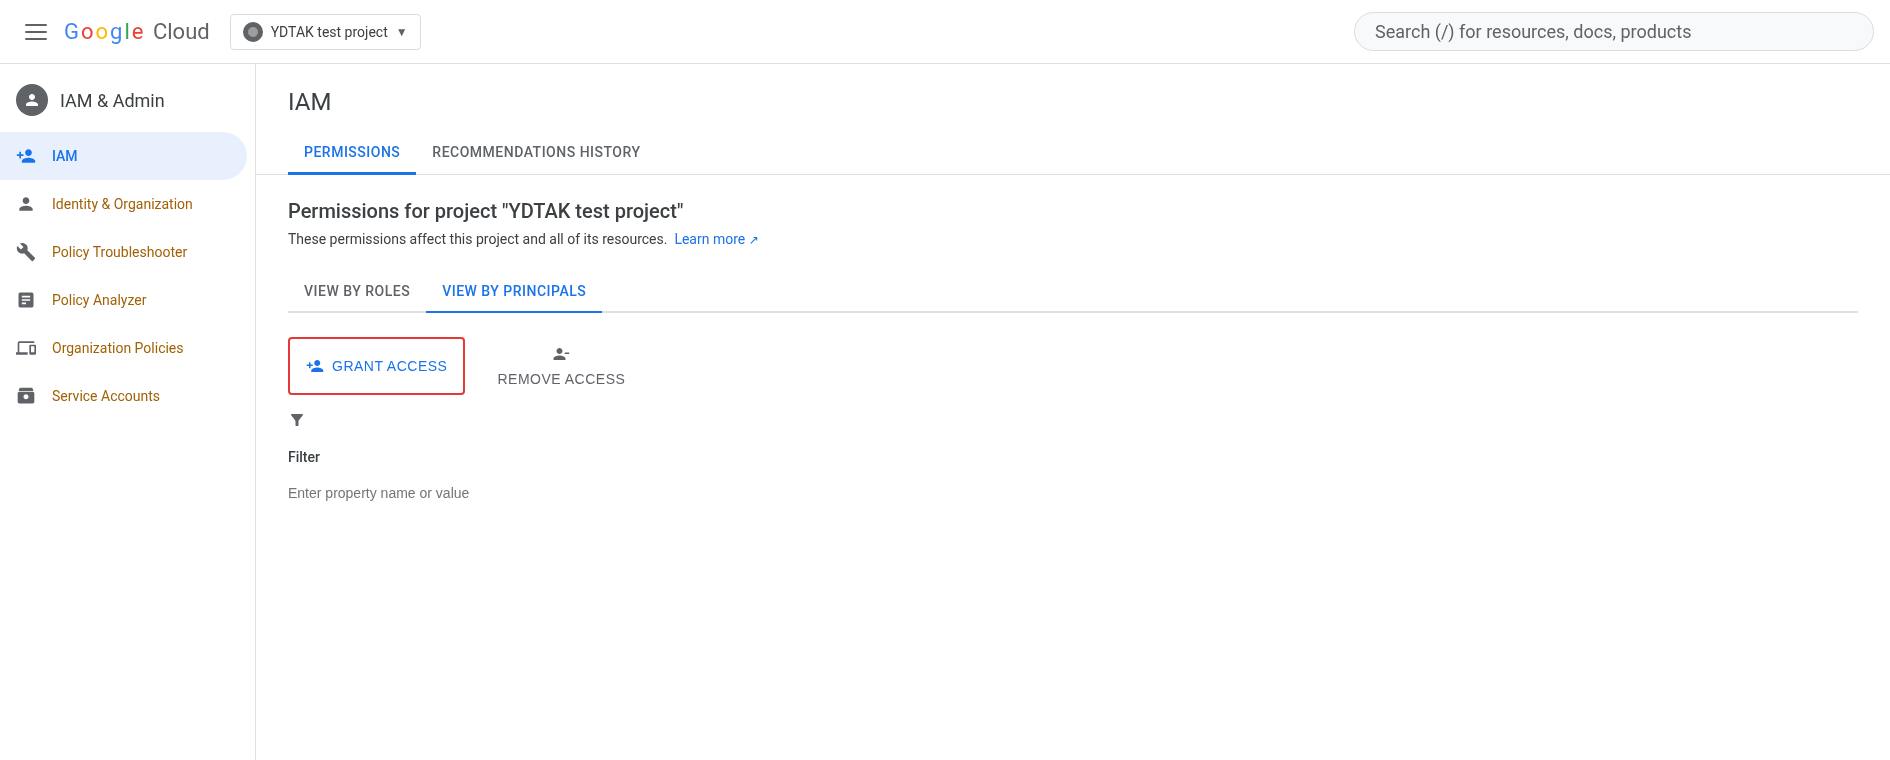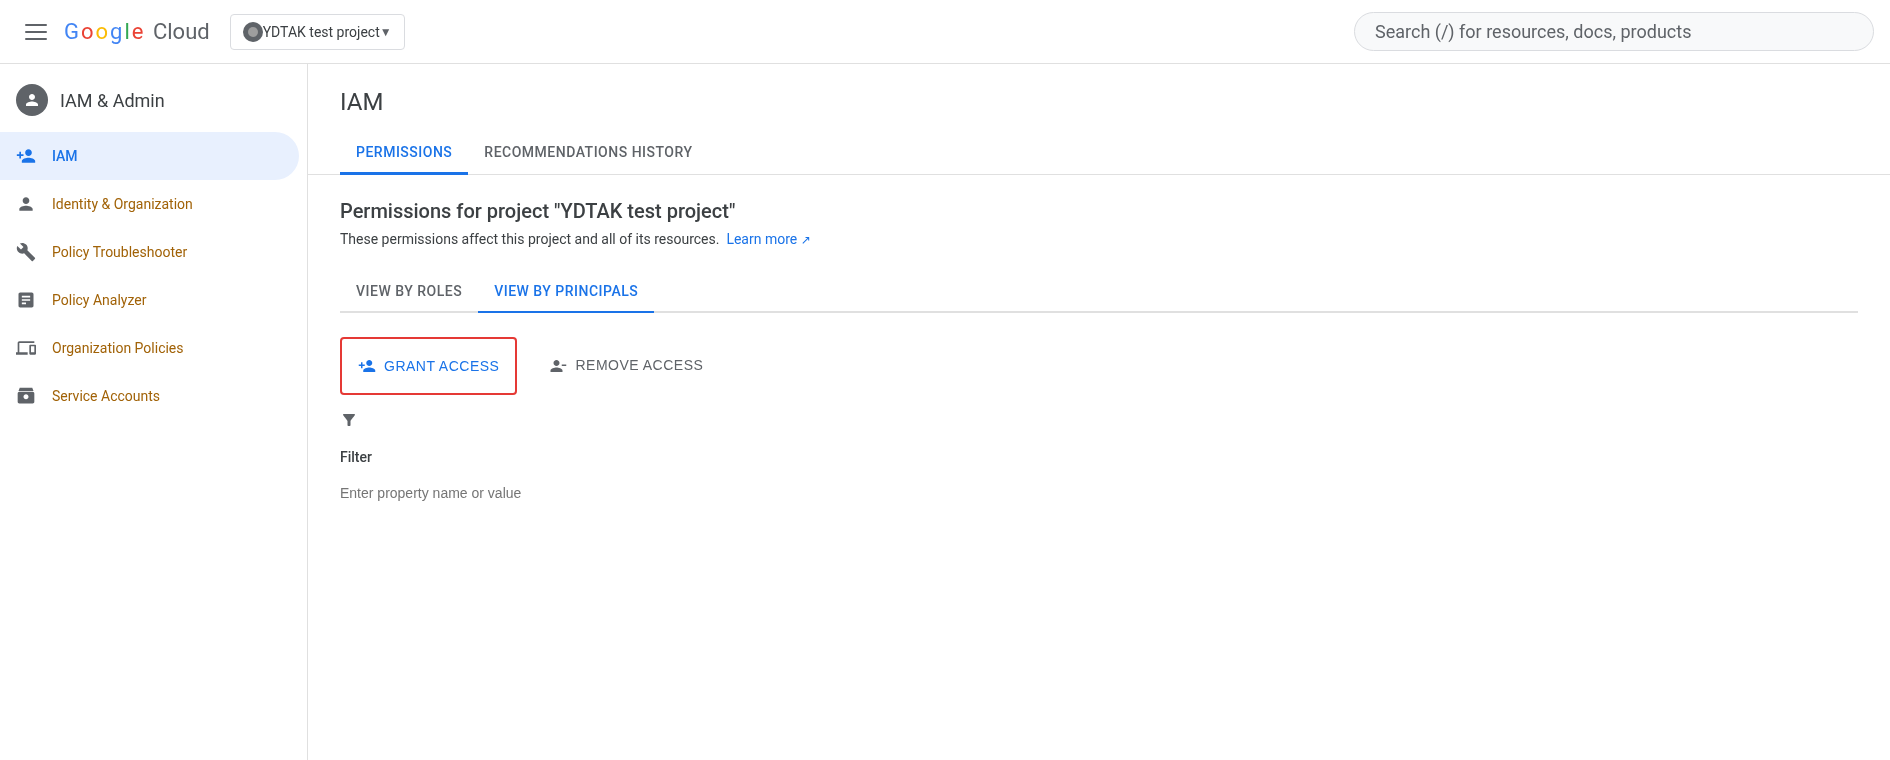--- a/index.html
+++ b/index.html
@@ -10,37 +10,37 @@
       display: flex; align-items: center; height: 64px; padding: 0 16px;
       border-bottom: 1px solid #e0e0e0; background: #fff; flex-shrink: 0;
     }
     .hamburger { width: 40px; height: 40px; display: flex; flex-direction: column; justify-content: center; align-items: center; gap: 5px; cursor: pointer; margin-right: 8px; }
     .hamburger span { display: block; width: 22px; height: 2px; background: #5f6368; border-radius: 1px; }
     .google-logo { display: flex; align-items: center; gap: 2px; font-size: 22px; font-weight: 400; margin-right: 4px; }
     .logo-g { color: #4285f4; } .logo-o1 { color: #ea4335; } .logo-o2 { color: #fbbc05; } .logo-g2 { color: #4285f4; } .logo-l { color: #34a853; } .logo-e { color: #ea4335; }
     .logo-cloud { color: #5f6368; font-size: 22px; margin-left: 2px; }
     .project-selector {
       display: flex; align-items: center; border: 1px solid #dadce0; border-radius: 4px;
-      padding: 6px 12px; margin-left: 16px; cursor: pointer; height: 36px;
+      padding: 6px 12px; margin-left: 16px; cursor: pointer; gap: 8px; height: 36px;
     }
     .project-dot { width: 20px; height: 20px; border-radius: 50%; background: #5f6368; display: flex; align-items: center; justify-content: center; }
     .project-dot::after { content: ''; width: 10px; height: 10px; border-radius: 50%; background: #9e9e9e; }
     .project-name { font-size: 14px; color: #3c4043; }
     .dropdown-arrow { font-size: 12px; color: #5f6368; }
     .search-bar {
       margin-left: auto; border: 1px solid #dadce0; border-radius: 24px;
       padding: 8px 20px; width: 520px; font-size: 14px; color: #5f6368;
       background: #f8f9fa; display: flex; align-items: center;
     }
 
     
     .main-layout { display: flex; flex: 1; overflow: hidden; }
 
     
-    .sidebar { width: 308px; background: #fff; border-right: 1px solid #e0e0e0; flex-shrink: 0; overflow-y: auto; padding-top: 8px; }
+    .sidebar { width: 256px; background: #fff; border-right: 1px solid #e0e0e0; flex-shrink: 0; overflow-y: auto; padding-top: 8px; }
     .sidebar-header { display: flex; align-items: center; padding: 12px 16px 16px; gap: 12px; }
     .sidebar-header-icon { width: 32px; height: 32px; background: #5f6368; border-radius: 50%; display: flex; align-items: center; justify-content: center; }
     .sidebar-header-icon svg { fill: #fff; width: 18px; height: 18px; }
     .sidebar-header-title { font-size: 18px; color: #3c4043; font-weight: 400; }
     .sidebar-item {
       display: flex; align-items: center; padding: 0 16px; height: 48px; gap: 16px;
       cursor: pointer; border-radius: 0 24px 24px 0; margin-right: 8px;
     }
     .sidebar-item.active { background: #e8f0fe; }
     .sidebar-item-icon { width: 20px; height: 20px; display: flex; align-items: center; justify-content: center; color: #5f6368; flex-shrink: 0; }
@@ -75,23 +75,23 @@
 
     
     .action-bar { display: flex; align-items: center; gap: 16px; margin-bottom: 16px; }
     .grant-access-btn {
       display: flex; align-items: center; gap: 8px; padding: 18px 16px;
       border: 2px solid #e53935; border-radius: 4px; background: #fff;
       color: #1a73e8; font-size: 14px; font-weight: 500; cursor: pointer;
       text-transform: uppercase; letter-spacing: 0.5px;
     }
     .remove-access-btn {
-      display: flex; align-items: flex-start; gap: 8px; padding: 8px 16px;
+      display: flex; align-items: center; gap: 8px; padding: 8px 16px;
       border: none; background: transparent; color: #5f6368;
-      font-size: 14px; font-weight: 500; cursor: pointer; text-transform: uppercase; letter-spacing: 0.5px;
+      font-size: 14px; font-weight: 500; cursor: pointer; text-transform: uppercase; letter-spacing: 0.5px; flex-direction: column;
     }
 
     
     .filter-bar { display: flex; gap: 20px; flex-direction: column; }
     .filter-icon { color: #5f6368; display: flex; align-items: center; }
     .filter-label { font-size: 14px; font-weight: 500; color: #3c4043; }
     .filter-input { border: none; outline: none; font-size: 14px; color: #80868b; width: 300px; }
   </style>
 </head>
 <body>

